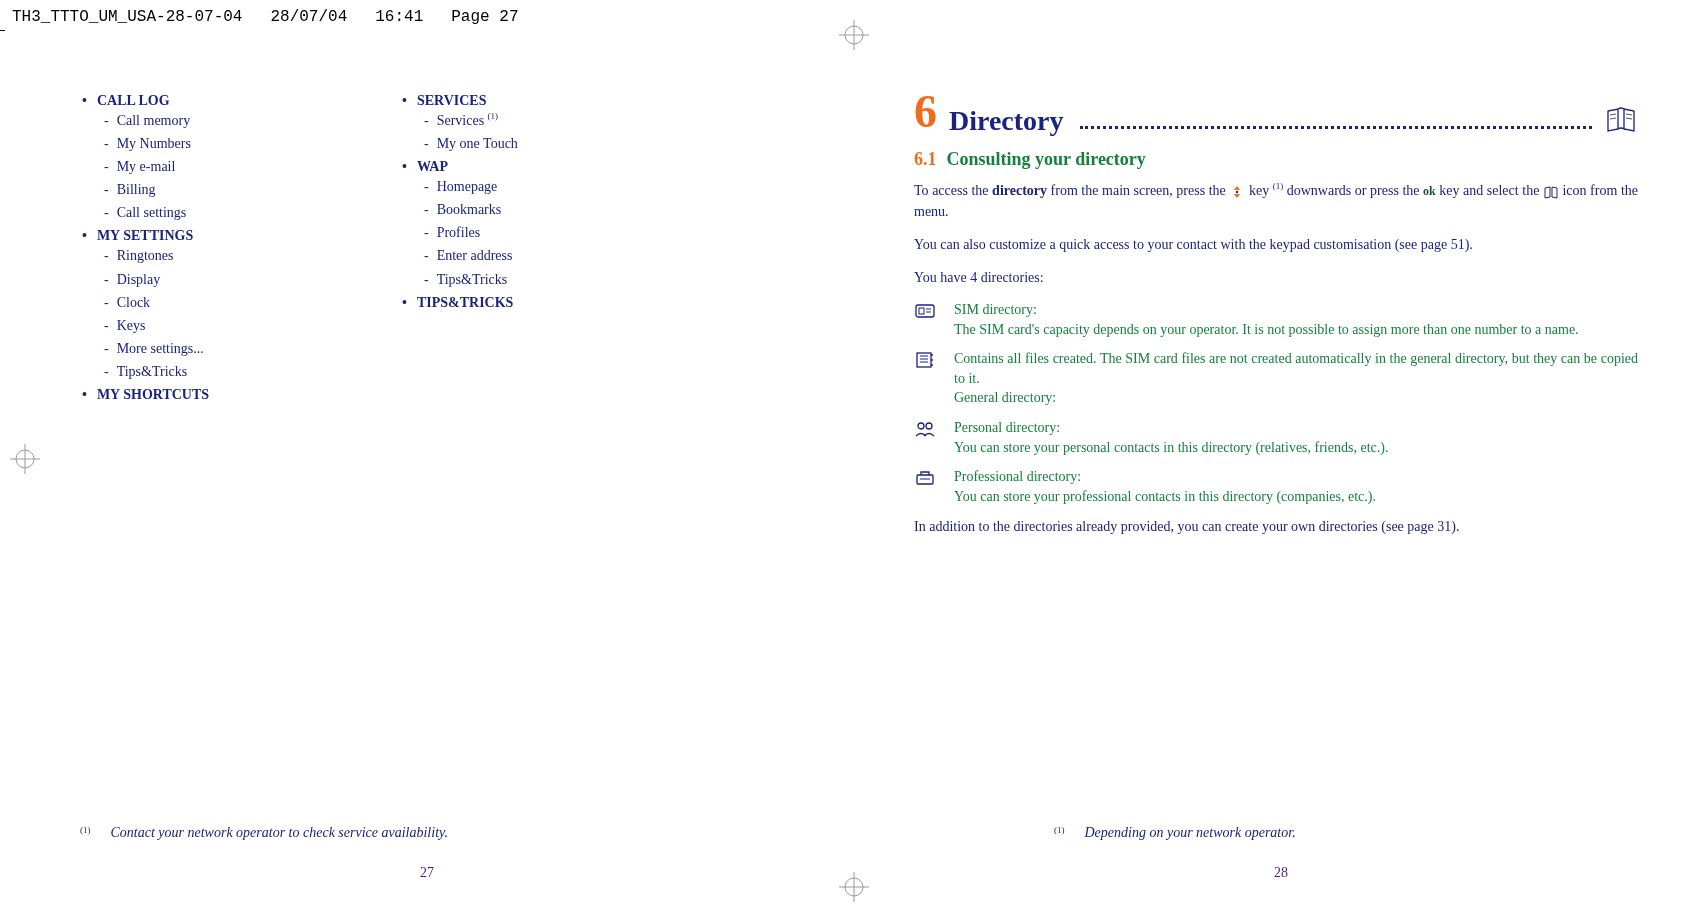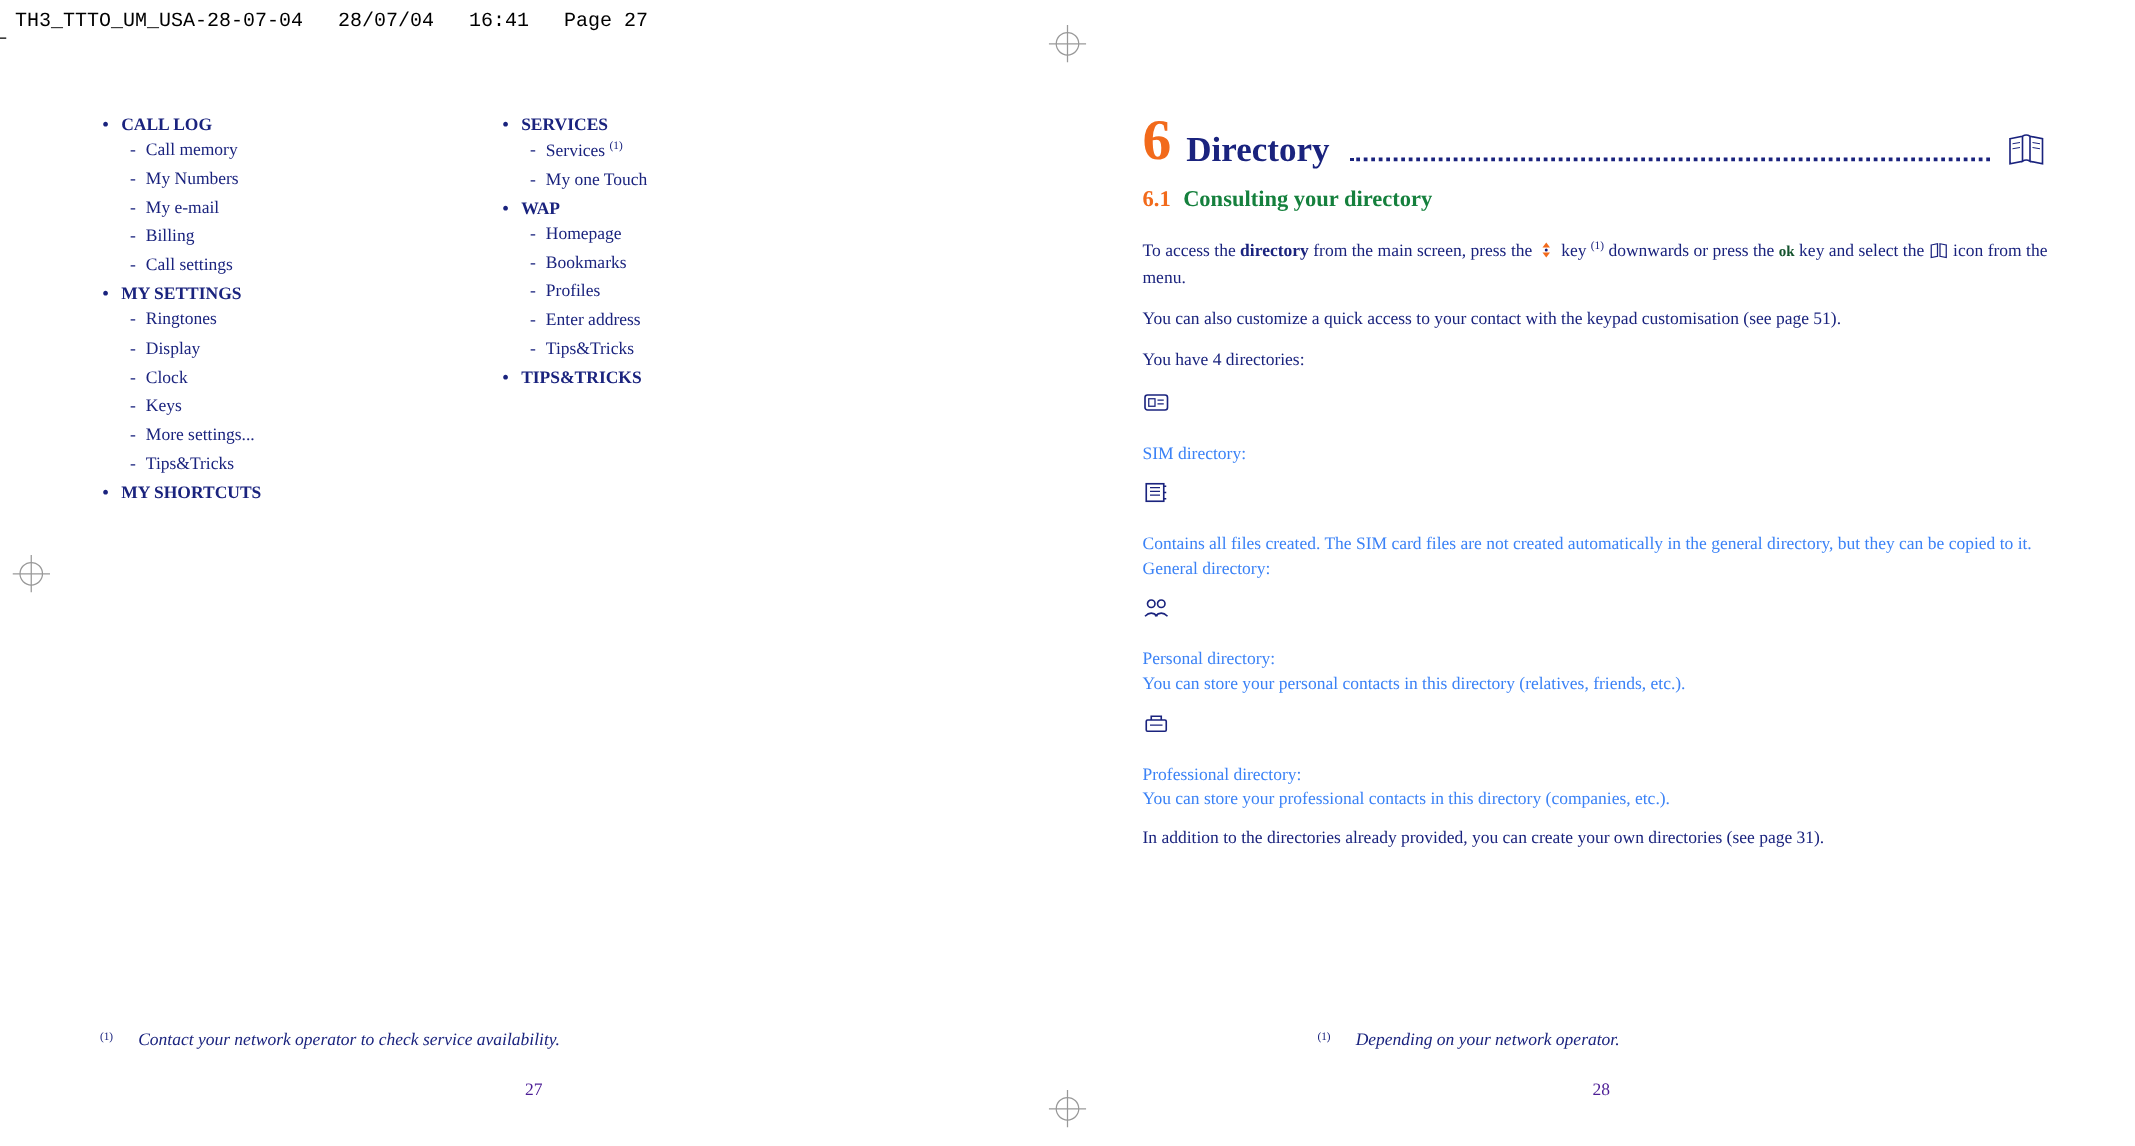--- a/index.html
+++ b/index.html
@@ -153,21 +153,21 @@
 }
 .chapter-icon {
   width: 34px;
   height: 30px;
   flex: 0 0 auto;
 }
 .section-head {
   display: flex;
   gap: 10px;
   align-items: baseline;
-  margin-bottom: 20px;
+  margin-bottom: 10px;
 }
 .section-num {
   color: #f26a1b;
   font-size: 18px;
   font-weight: bold;
 }
 .section-title {
   color: #15803d;
   font-size: 18px;
   font-weight: bold;
@@ -193,22 +193,21 @@
   font-size: 12px;
 }
 .dir-list {
   margin-left: 0;
 }
 .dir-item {
   display: flex;
   gap: 18px;
   margin-bottom: 10px;
   font-size: 14px;
-  color: #3b82f6;
-  flex-direction: column;
+  color: #15803d;
 }
 .dir-icon {
   width: 22px;
   flex: 0 0 22px;
   padding-top: 2px;
 }
 .dir-text { flex: 1; line-height: 1.4; text-align: justify; }
 .sup-inline { font-size: 9px; vertical-align: super; }
 </style>
 </head>
@@ -393,20 +392,21 @@
     <div class="dir-list">
         <div class="dir-item">
           <div class="dir-icon"><svg viewBox="0 0 22 18">
               <rect x="2" y="3" width="18" height="12" rx="2" fill="none" stroke="#1a237e" stroke-width="1.3"></rect>
               <rect x="5" y="6" width="5" height="6" fill="none" stroke="#1a237e" stroke-width="1"></rect>
               <line x1="12" y1="7" x2="17" y2="7" stroke="#1a237e"></line>
               <line x1="12" y1="10" x2="17" y2="10" stroke="#1a237e"></line>
             </svg></div>
           <div class="dir-text">
             <div>SIM directory:</div>
+            <div>The SIM card's capacity depends on your operator. It is not possible to assign more than one number to a name.</div>
           </div>
         </div>
         <div class="dir-item">
           <div class="dir-icon"><svg viewBox="0 0 22 18">
               <rect x="3" y="2" width="14" height="14" fill="none" stroke="#1a237e" stroke-width="1.3"></rect>
               <line x1="6" y1="5" x2="14" y2="5" stroke="#1a237e"></line>
               <line x1="6" y1="8" x2="14" y2="8" stroke="#1a237e"></line>
               <line x1="6" y1="11" x2="14" y2="11" stroke="#1a237e"></line>
               <line x1="17" y1="4" x2="19" y2="4" stroke="#1a237e" stroke-width="1.3"></line>
               <line x1="17" y1="9" x2="19" y2="9" stroke="#1a237e" stroke-width="1.3"></line>

